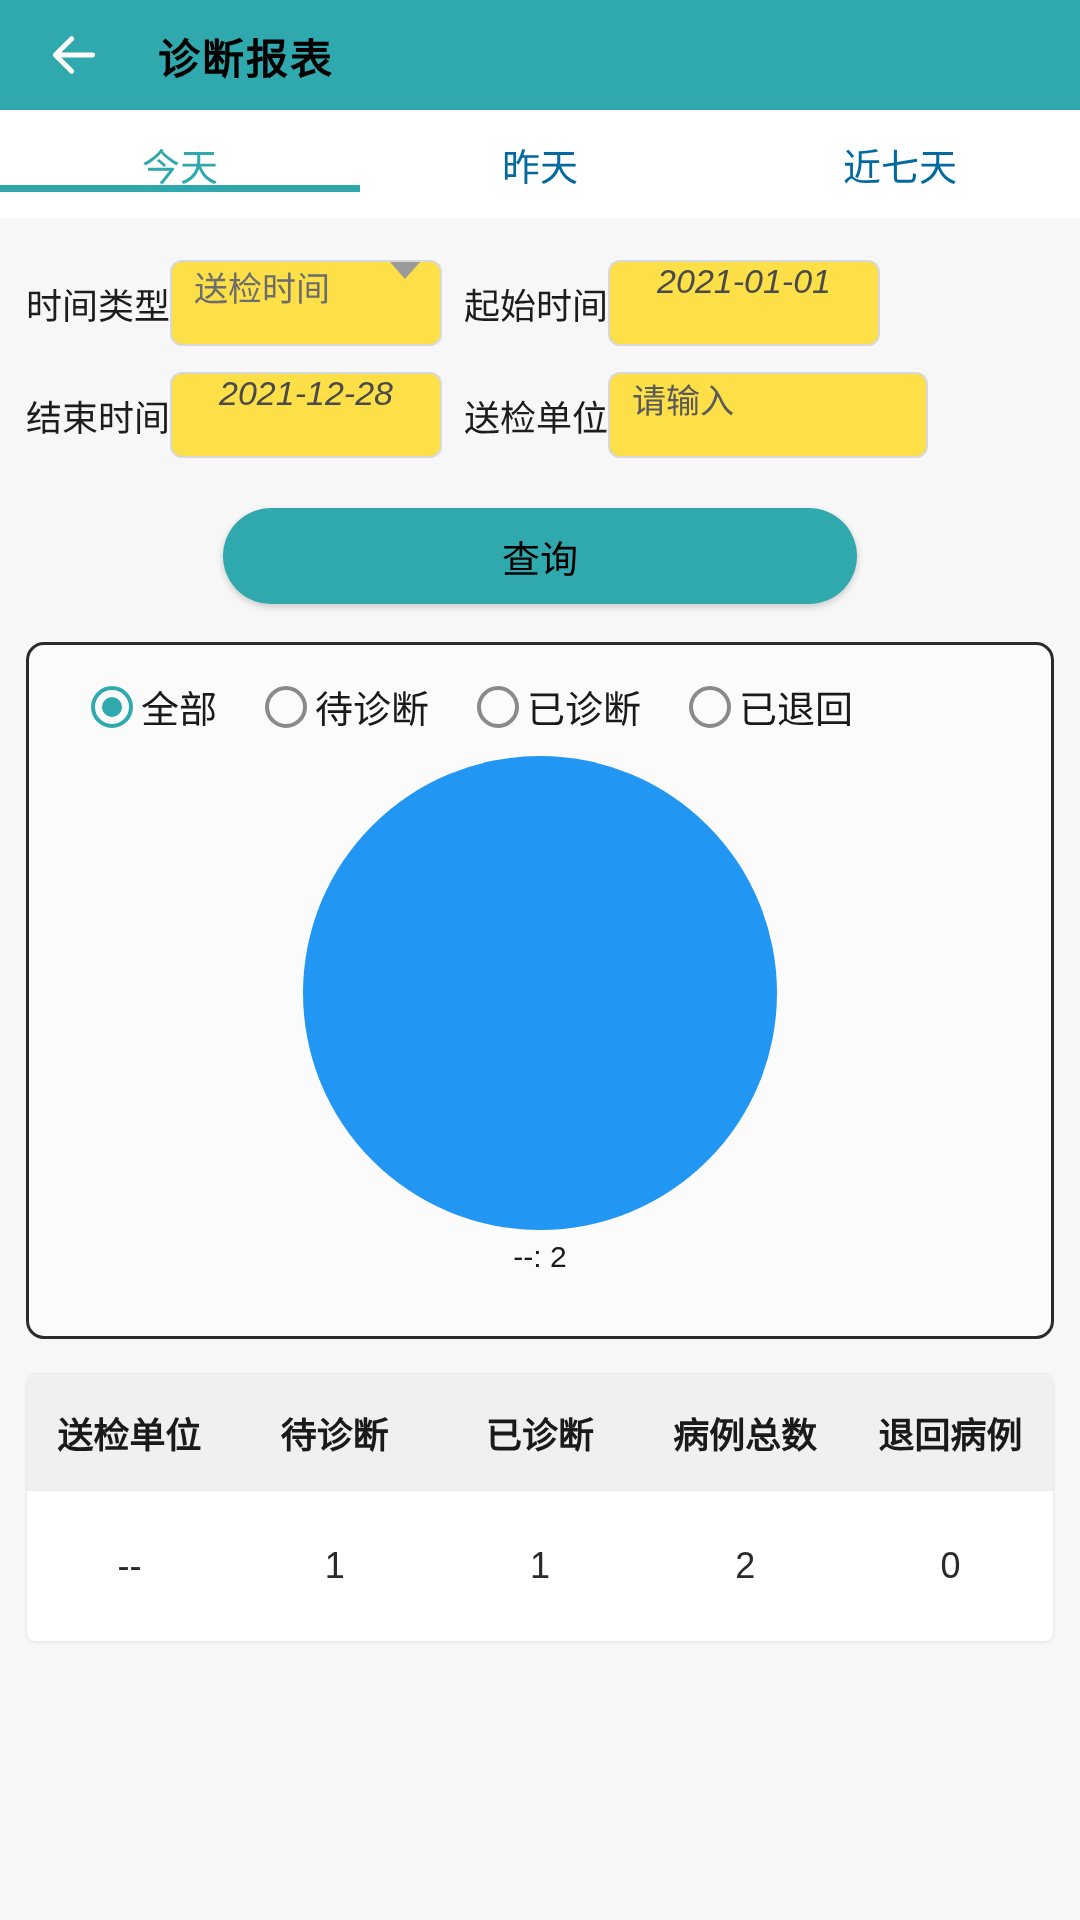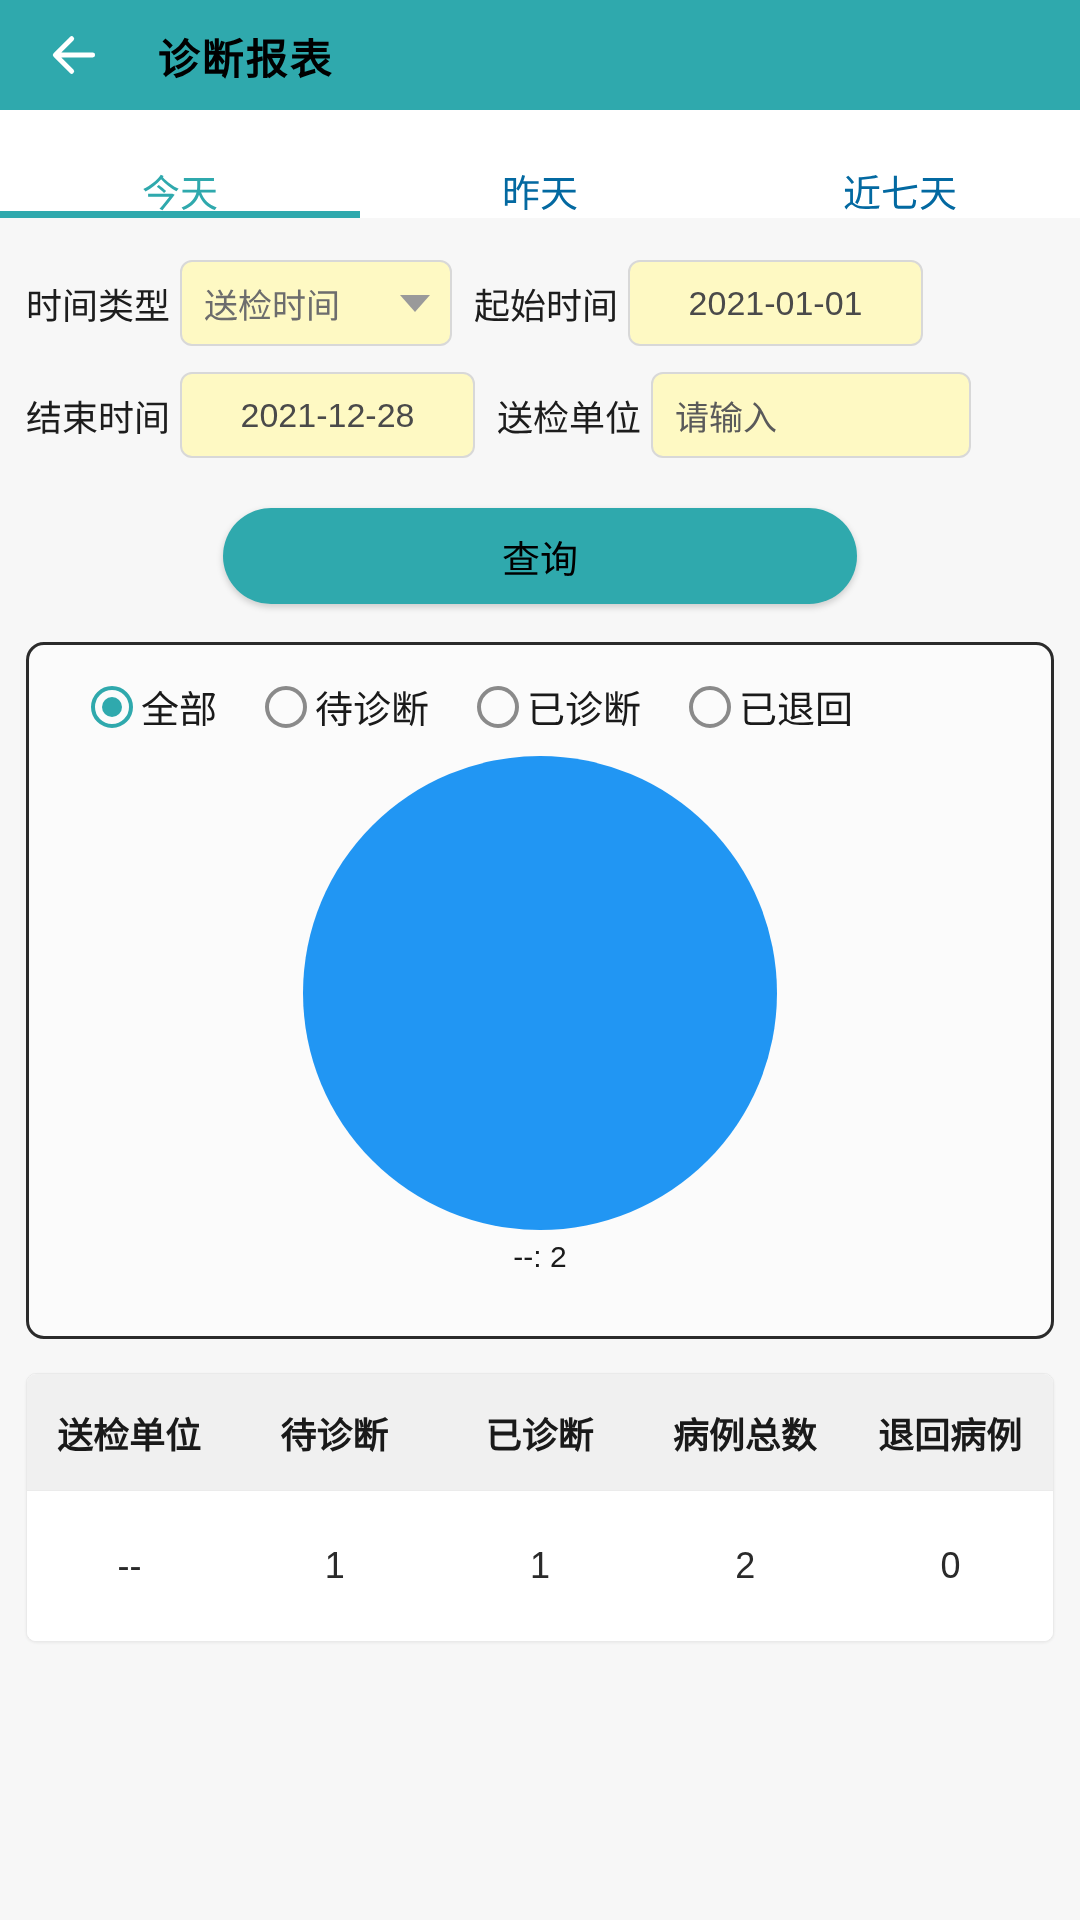--- a/index.html
+++ b/index.html
@@ -38,21 +38,21 @@
     letter-spacing: 2px;
     margin-left: 56px;
     white-space: nowrap;
   }
 
   
   .tabbar {
     height: 108px;
     background: #ffffff;
     display: flex;
-    align-items: flex-end;
+    align-items: center;
     position: relative;
   }
   .tab {
     flex: 1 1 0;
     display: flex;
     align-items: center;
     justify-content: center;
     font-size: 38px;
     color: #0369a1;
     position: relative;
@@ -89,28 +89,26 @@
     font-size: 36px;
     color: #1d1d1d;
     white-space: nowrap;
     flex: 0 0 auto;
   }
   .control {
     box-sizing: border-box;
     height: 86px;
     border: 2px solid #d8d8d8;
     border-radius: 12px;
-    background: #fef9c3;
-    display: flex;
-    align-items: center;
-    margin-left: 10px;
+    background: #fde047;
+    display: flex;
     cursor: pointer;
   }
   .control.select  { width: 272px; justify-content: space-between; padding: 0 20px 0 22px; }
-  .control.date    { width: 295px; justify-content: center; }
+  .control.date    { width: 272px; justify-content: center; font-style: italic; }
   .control.text    { width: 320px; justify-content: flex-start; padding-left: 22px; }
   .control-value {
     font-size: 34px;
     color: #4a4a4a;
   }
   .control.select .control-value { color: #6d6d6d; }
   .control.text .control-value  { color: #5a5a5a; }
   .caret {
     width: 0; height: 0;
     border-left: 15px solid transparent;

